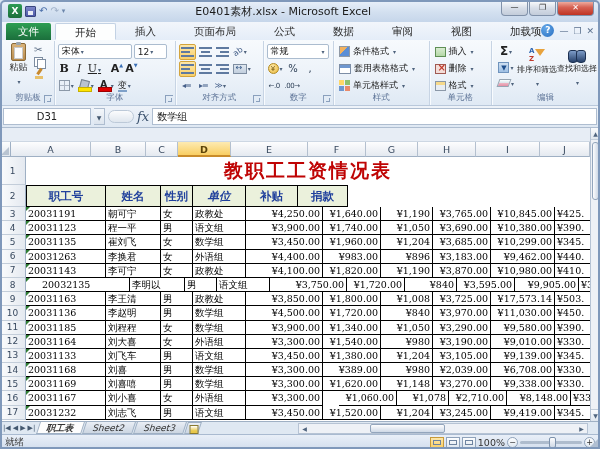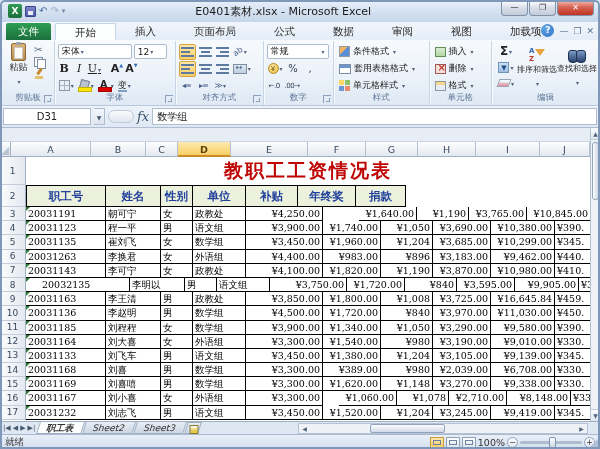--- a/index.html
+++ b/index.html
@@ -405,35 +405,34 @@
     <div class="trow">
       <div class="rnum">1</div>
       <div class="titlecell">教职工工资情况表</div>
     </div>
     <div class="hrow">
       <div class="rnum">2</div>
       <div style="display:flex;">
           <div class="cell hcell" style="width: 80px;">职工号</div>
           <div class="cell hcell" style="width: 55px;">姓名</div>
           <div class="cell hcell" style="width: 32px;">性别</div>
-          <div class="cell hcell" style="width: 53px;">单位</div>
+          <div class="cell hcell" style="width: 53px; font-style: italic;">单位</div>
           <div class="cell hcell" style="width: 52px;">补贴</div>
-          <div class="cell hcell" style="width: 58px;">年终奖</div>
           <div class="cell hcell" style="width: 50px;">捐款</div>
         </div>
     </div>
     <div>
         <div class="grow">
           <div class="rnum">3</div>
           <div class="cell txt" style="width: 80px;"><span class="tri"></span><span>20031191</span></div>
           <div class="cell txt" style="width: 55px;"><span>朝可宁</span></div>
           <div class="cell txt" style="width: 32px;"><span>女</span></div>
           <div class="cell txt" style="width: 53px;"><span>政教处</span></div>
           <div class="cell num" style="width: 77px;"><span>¥4,250.00</span></div>
-          <div class="cell num" style="width: 58px; margin-left: 36px;"><span>¥1,640.00</span></div>
+          <div class="cell num" style="width: 58px;"><span>¥1,640.00</span></div>
           <div class="cell num" style="width: 52px;"><span>¥1,190</span></div>
           <div class="cell num" style="width: 58px;"><span>¥3,765.00</span></div>
           <div class="cell num" style="width: 64px;"><span>¥10,845.00</span></div>
           <div class="cell txt" style="width: 50px;"><span>¥425.</span></div>
         </div>
         <div class="grow">
           <div class="rnum">4</div>
           <div class="cell txt" style="width: 80px;"><span class="tri"></span><span>20031123</span></div>
           <div class="cell txt" style="width: 55px;"><span>程一平</span></div>
           <div class="cell txt" style="width: 32px;"><span>男</span></div>
@@ -500,22 +499,22 @@
         <div class="grow">
           <div class="rnum">9</div>
           <div class="cell txt" style="width: 80px;"><span class="tri"></span><span>20031163</span></div>
           <div class="cell txt" style="width: 55px;"><span>李王清</span></div>
           <div class="cell txt" style="width: 32px;"><span>男</span></div>
           <div class="cell txt" style="width: 53px;"><span>政教处</span></div>
           <div class="cell num" style="width: 77px;"><span>¥3,850.00</span></div>
           <div class="cell num" style="width: 58px;"><span>¥1,800.00</span></div>
           <div class="cell num" style="width: 52px;"><span>¥1,008</span></div>
           <div class="cell num" style="width: 58px;"><span>¥3,725.00</span></div>
-          <div class="cell num" style="width: 64px;"><span>¥16,645.84</span></div>
-          <div class="cell txt" style="width: 50px;"><span>¥459.</span></div>
+          <div class="cell num" style="width: 64px;"><span>¥17,573.14</span></div>
+          <div class="cell txt" style="width: 50px;"><span>¥503.</span></div>
         </div>
         <div class="grow">
           <div class="rnum">10</div>
           <div class="cell txt" style="width: 80px;"><span class="tri"></span><span>20031136</span></div>
           <div class="cell txt" style="width: 55px;"><span>李赵明</span></div>
           <div class="cell txt" style="width: 32px;"><span>男</span></div>
           <div class="cell txt" style="width: 53px;"><span>数学组</span></div>
           <div class="cell num" style="width: 77px;"><span>¥4,500.00</span></div>
           <div class="cell num" style="width: 58px;"><span>¥1,720.00</span></div>
           <div class="cell num" style="width: 52px;"><span>¥840</span></div>

